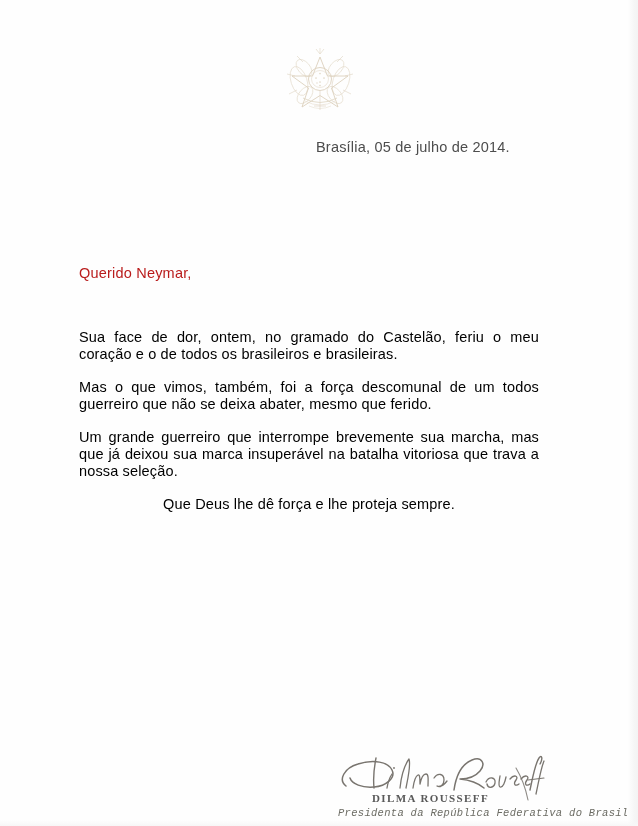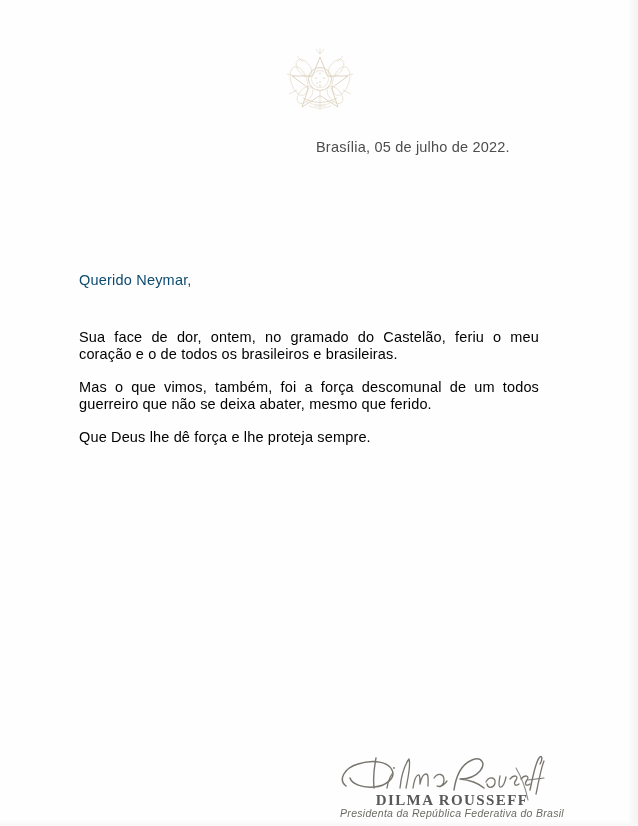--- a/index.html
+++ b/index.html
@@ -52,23 +52,23 @@
     font-size: 14.5px;
     color: #4d4d4d;
     letter-spacing: 0.2px;
     white-space: nowrap;
   }
 
   
   #salutation {
     position: absolute;
     left: 79px;
-    top: 272px;
+    top: 265px;
     font-size: 14.5px;
-    color: #0c4a6e;
+    color: #b91c1c;
     letter-spacing: 0.2px;
     white-space: nowrap;
   }
 
   
   #body-text {
     position: absolute;
     left: 79px;
     top: 329px;
     width: 460px;
@@ -76,21 +76,21 @@
   .para {
     margin: 0 0 15px 0;
     font-size: 14.5px;
     line-height: 17.4px;
     color: #000000;
     text-align: justify;
     text-justify: inter-word;
     letter-spacing: 0.15px;
   }
   .para.last { text-align: left; }
-  .para:last-child { margin-bottom: 0; }
+  .para:last-child { margin-bottom: 0; text-align: center; }
 
   
   #signature-block {
     position: absolute;
     left: 330px;
     top: 750px;
     width: 240px;
     height: 72px;
   }
   #signature-mark {
@@ -100,35 +100,35 @@
     width: 215px;
     height: 52px;
     opacity: 0.82;
   }
   #signature-mark svg { display: block; width: 215px; height: 52px; }
   #signer-name {
     position: absolute;
     left: 42px;
     top: 42px;
     width: 160px;
-    text-align: center;
+    text-align: left;
     font-family: "Liberation Serif", serif;
     font-weight: bold;
-    font-size: 15px;
+    font-size: 11px;
     letter-spacing: 1.4px;
     color: #595959;
     white-space: nowrap;
   }
   #signer-title {
     position: absolute;
     left: 8px;
     top: 57px;
     width: 228px;
     text-align: center;
-    font-family: Liberation Sans, sans-serif;
+    font-family: Liberation Mono, monospace;
     font-style: italic;
     font-size: 10.5px;
     letter-spacing: 0.3px;
     color: #6b6b63;
     white-space: nowrap;
   }
 </style>
 </head>
 <body>
 
@@ -170,27 +170,28 @@
 
         <path d="M20 50 q17 9 34 0" stroke="#c2ae8a" stroke-width="0.8"></path>
         <path d="M22 53 q15 8 30 0" stroke="#cbb99c" stroke-width="0.6"></path>
         <path d="M26 58 q11 5 22 0" stroke="#d2c2a8" stroke-width="0.6"></path>
 
         <path d="M37 43 L37 62 M31 58 L43 58" stroke="#c6b392" stroke-width="0.7"></path>
       </g>
     </svg>
   </div>
 
-  <div id="date-line">Brasília, 05 de julho de 2022.</div>
+  <div id="date-line">Brasília, 05 de julho de 2014.</div>
 
   <div id="salutation">Querido Neymar,</div>
 
   <div id="body-text">
     <p class="para">Sua face de dor, ontem, no gramado do Castelão, feriu o meu coração e o de todos os brasileiros e brasileiras.</p>
     <p class="para">Mas o que vimos, também, foi a força descomunal de um todos guerreiro que não se deixa abater, mesmo que ferido.</p>
+    <p class="para">Um grande guerreiro que interrompe brevemente sua marcha, mas que já deixou sua marca insuperável na batalha vitoriosa que trava a nossa seleção.</p>
     <p class="para last">Que Deus lhe dê força e lhe proteja sempre.</p>
   </div>
 
   <div id="signature-block">
     <div id="signature-mark">
       <svg viewBox="0 0 215 52" xmlns="http://www.w3.org/2000/svg">
         <g fill="none" stroke="#5c5750" stroke-linecap="round" stroke-linejoin="round">
 
           <path d="M16 36 C8 30 14 18 28 14 C44 9 58 12 62 20 C66 28 56 36 44 37 C32 38 22 34 20 28" stroke-width="1.5"></path>
           <path d="M46 8 C44 18 43 28 44 38" stroke-width="1.4"></path>

